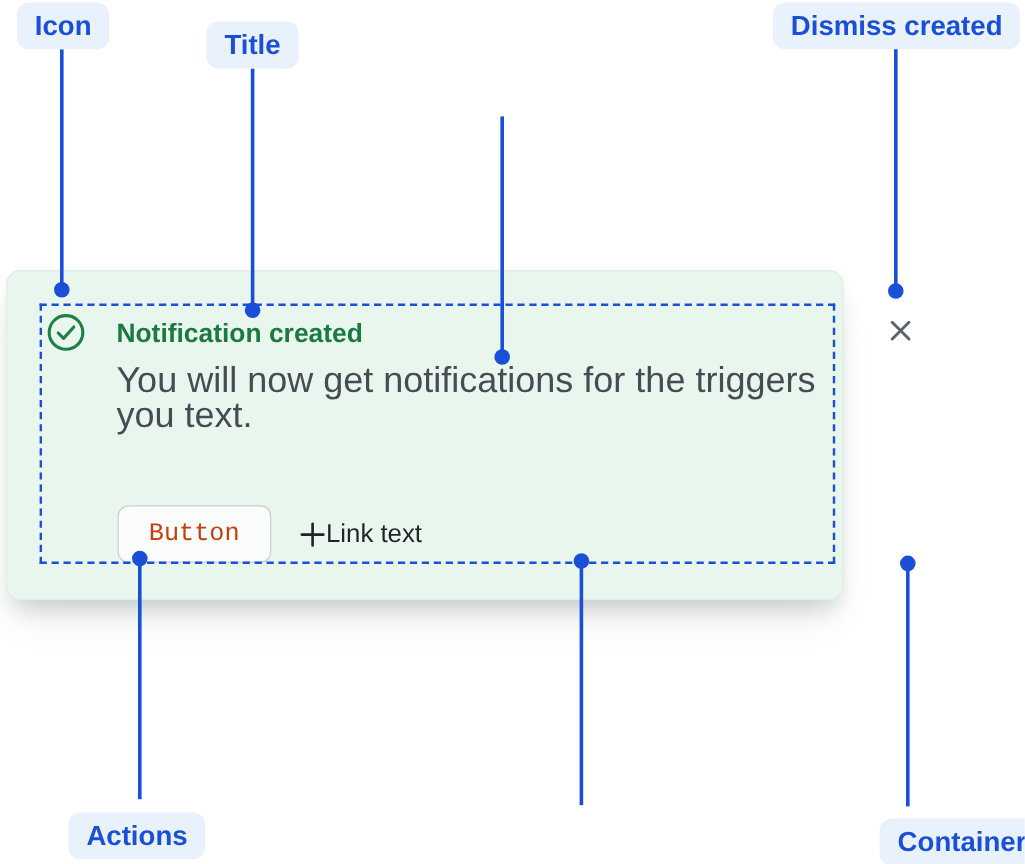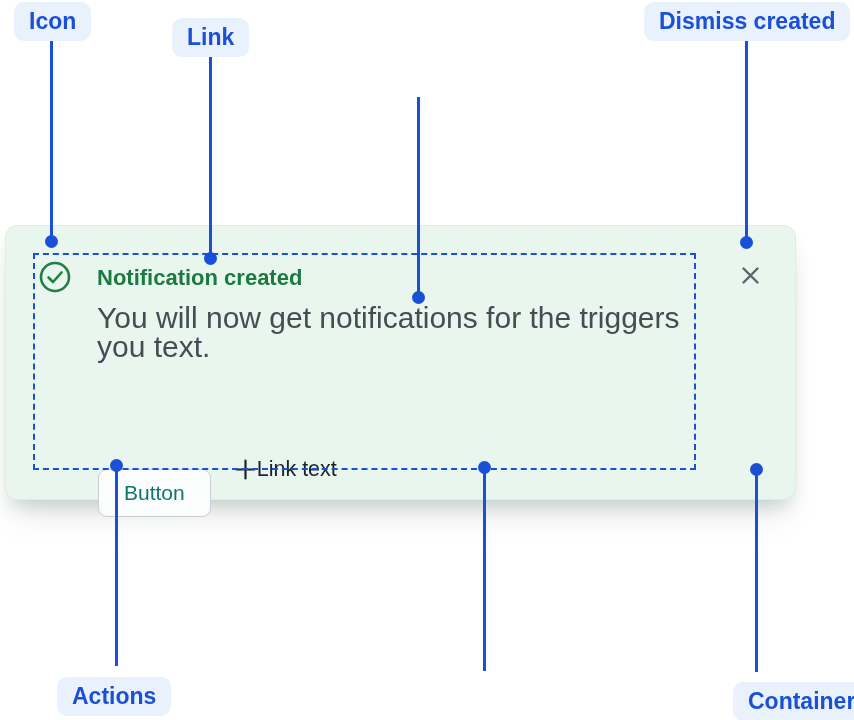--- a/index.html
+++ b/index.html
@@ -48,21 +48,21 @@
   #conn-description{left:417px;top:97px;height:200px;}
   #conn-dismiss{left:745px;top:40px;height:202px;}
   #conn-actions{left:115px;top:466px;height:200px;}
   #conn-content{left:483px;top:468px;height:203px;}
   #conn-container{left:755px;top:470px;height:202px;}
 
   
   .flag{
     position:absolute;
     left:5px;top:225px;
-    width:791px;height:275px;
+    width:698px;height:275px;
     background:#E9F6EE;
     border:1px solid #DCEFE3;
     border-radius:12px;
     box-sizing:border-box;
     box-shadow:0 12px 18px -6px rgba(70,90,80,.22), 0 24px 34px -12px rgba(70,90,80,.14);
   }
   .dotted{
     position:absolute;
     left:33px;top:253px;
     width:663px;height:217px;
@@ -83,25 +83,24 @@
   .flag-actions{
     position:absolute;left:92px;top:195px;
     display:flex;align-items:center;
   }
   .flag-button{
     height:48px;
     padding:0 25px;
     background:#FBFCFC;
     border:1.5px solid #C9CFD7;
     border-radius:9px;
-    font-family:Liberation Sans, sans-serif;
+    font-family:Liberation Mono, monospace;
     font-size:21px;
-    color:#0f766e;
+    color:#c2410c;
     cursor:pointer;
-    margin-top:48px;
   }
   .flag-link{
     display:flex;align-items:center;
     margin-left:23px;
     text-decoration:none;
     color:#1E2328;
     font-size:21.5px;
     font-weight:500;
     cursor:pointer;
   }
@@ -158,18 +157,18 @@
   <div class="conn down" id="conn-icon"></div>
   <div class="conn down" id="conn-title"></div>
   <div class="conn down" id="conn-description"></div>
   <div class="conn down" id="conn-dismiss"></div>
 
   <div class="conn up" id="conn-actions"></div>
   <div class="conn up" id="conn-content"></div>
   <div class="conn up" id="conn-container"></div>
 
   <div class="pill" id="pill-icon">Icon</div>
-  <div class="pill" id="pill-title">Link</div>
+  <div class="pill" id="pill-title">Title</div>
   <div class="pill" id="pill-dismiss">Dismiss created</div>
   <div class="pill" id="pill-actions">Actions</div>
   <div class="pill" id="pill-container">Container</div>
 
 </div>
 
 </body></html>

